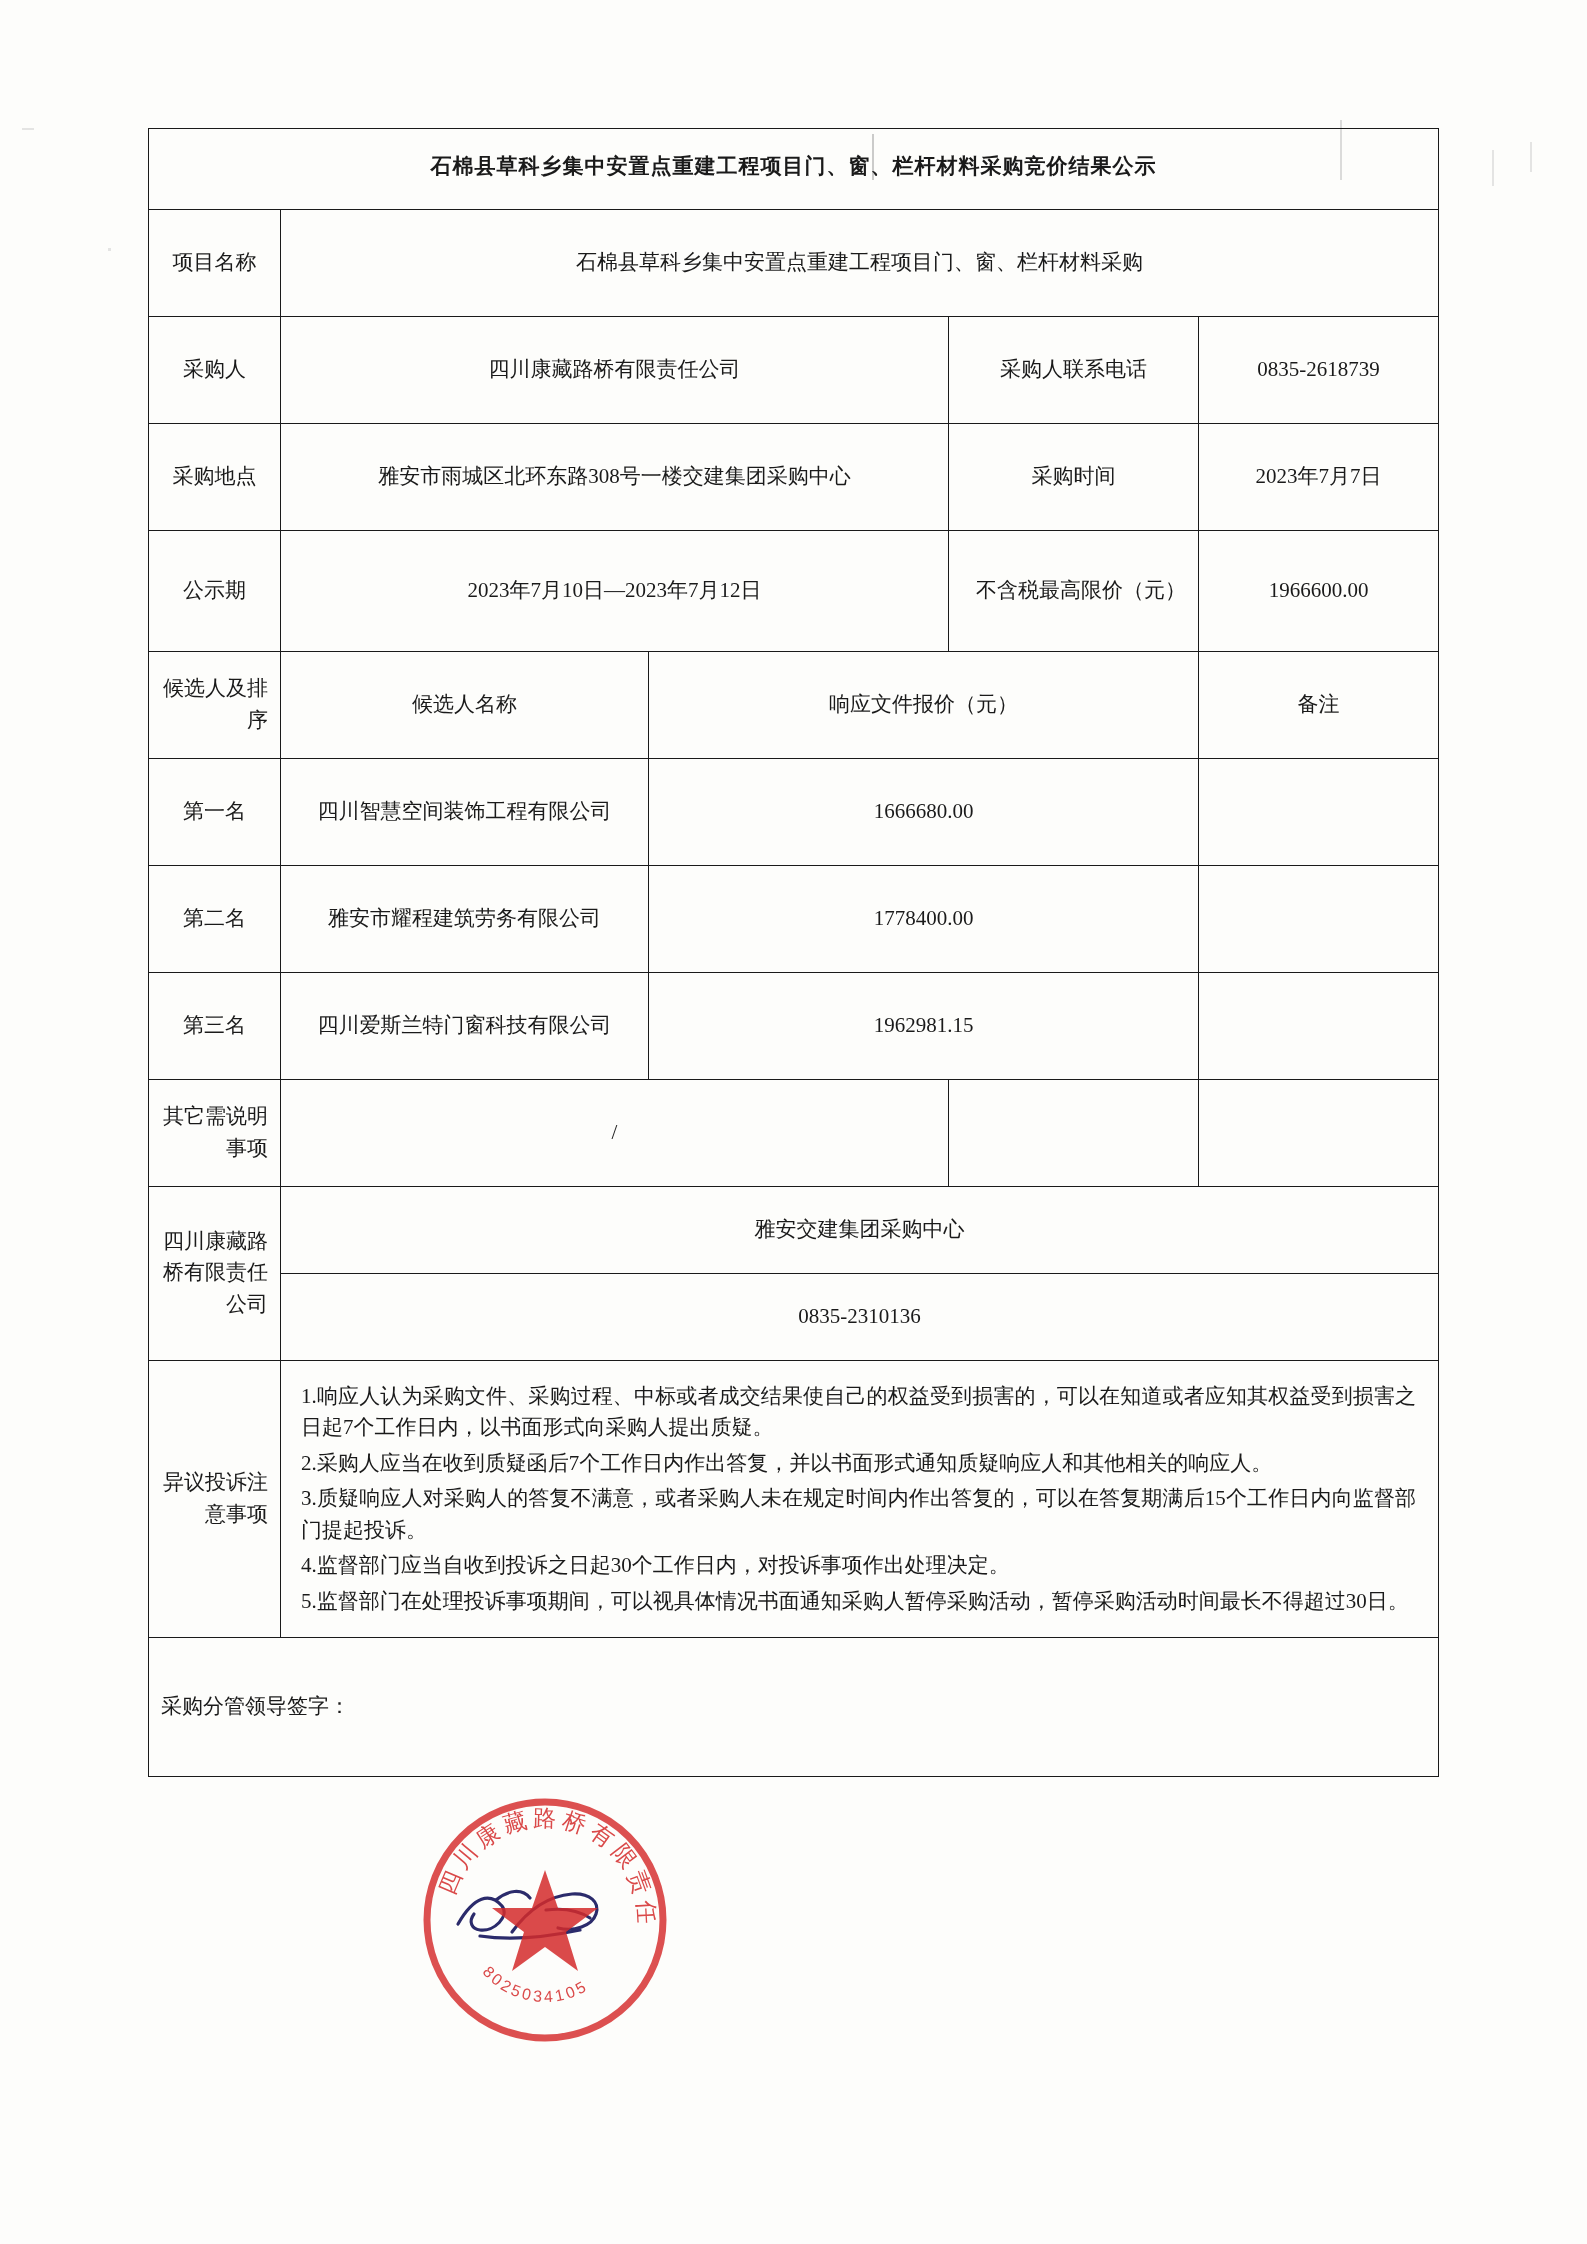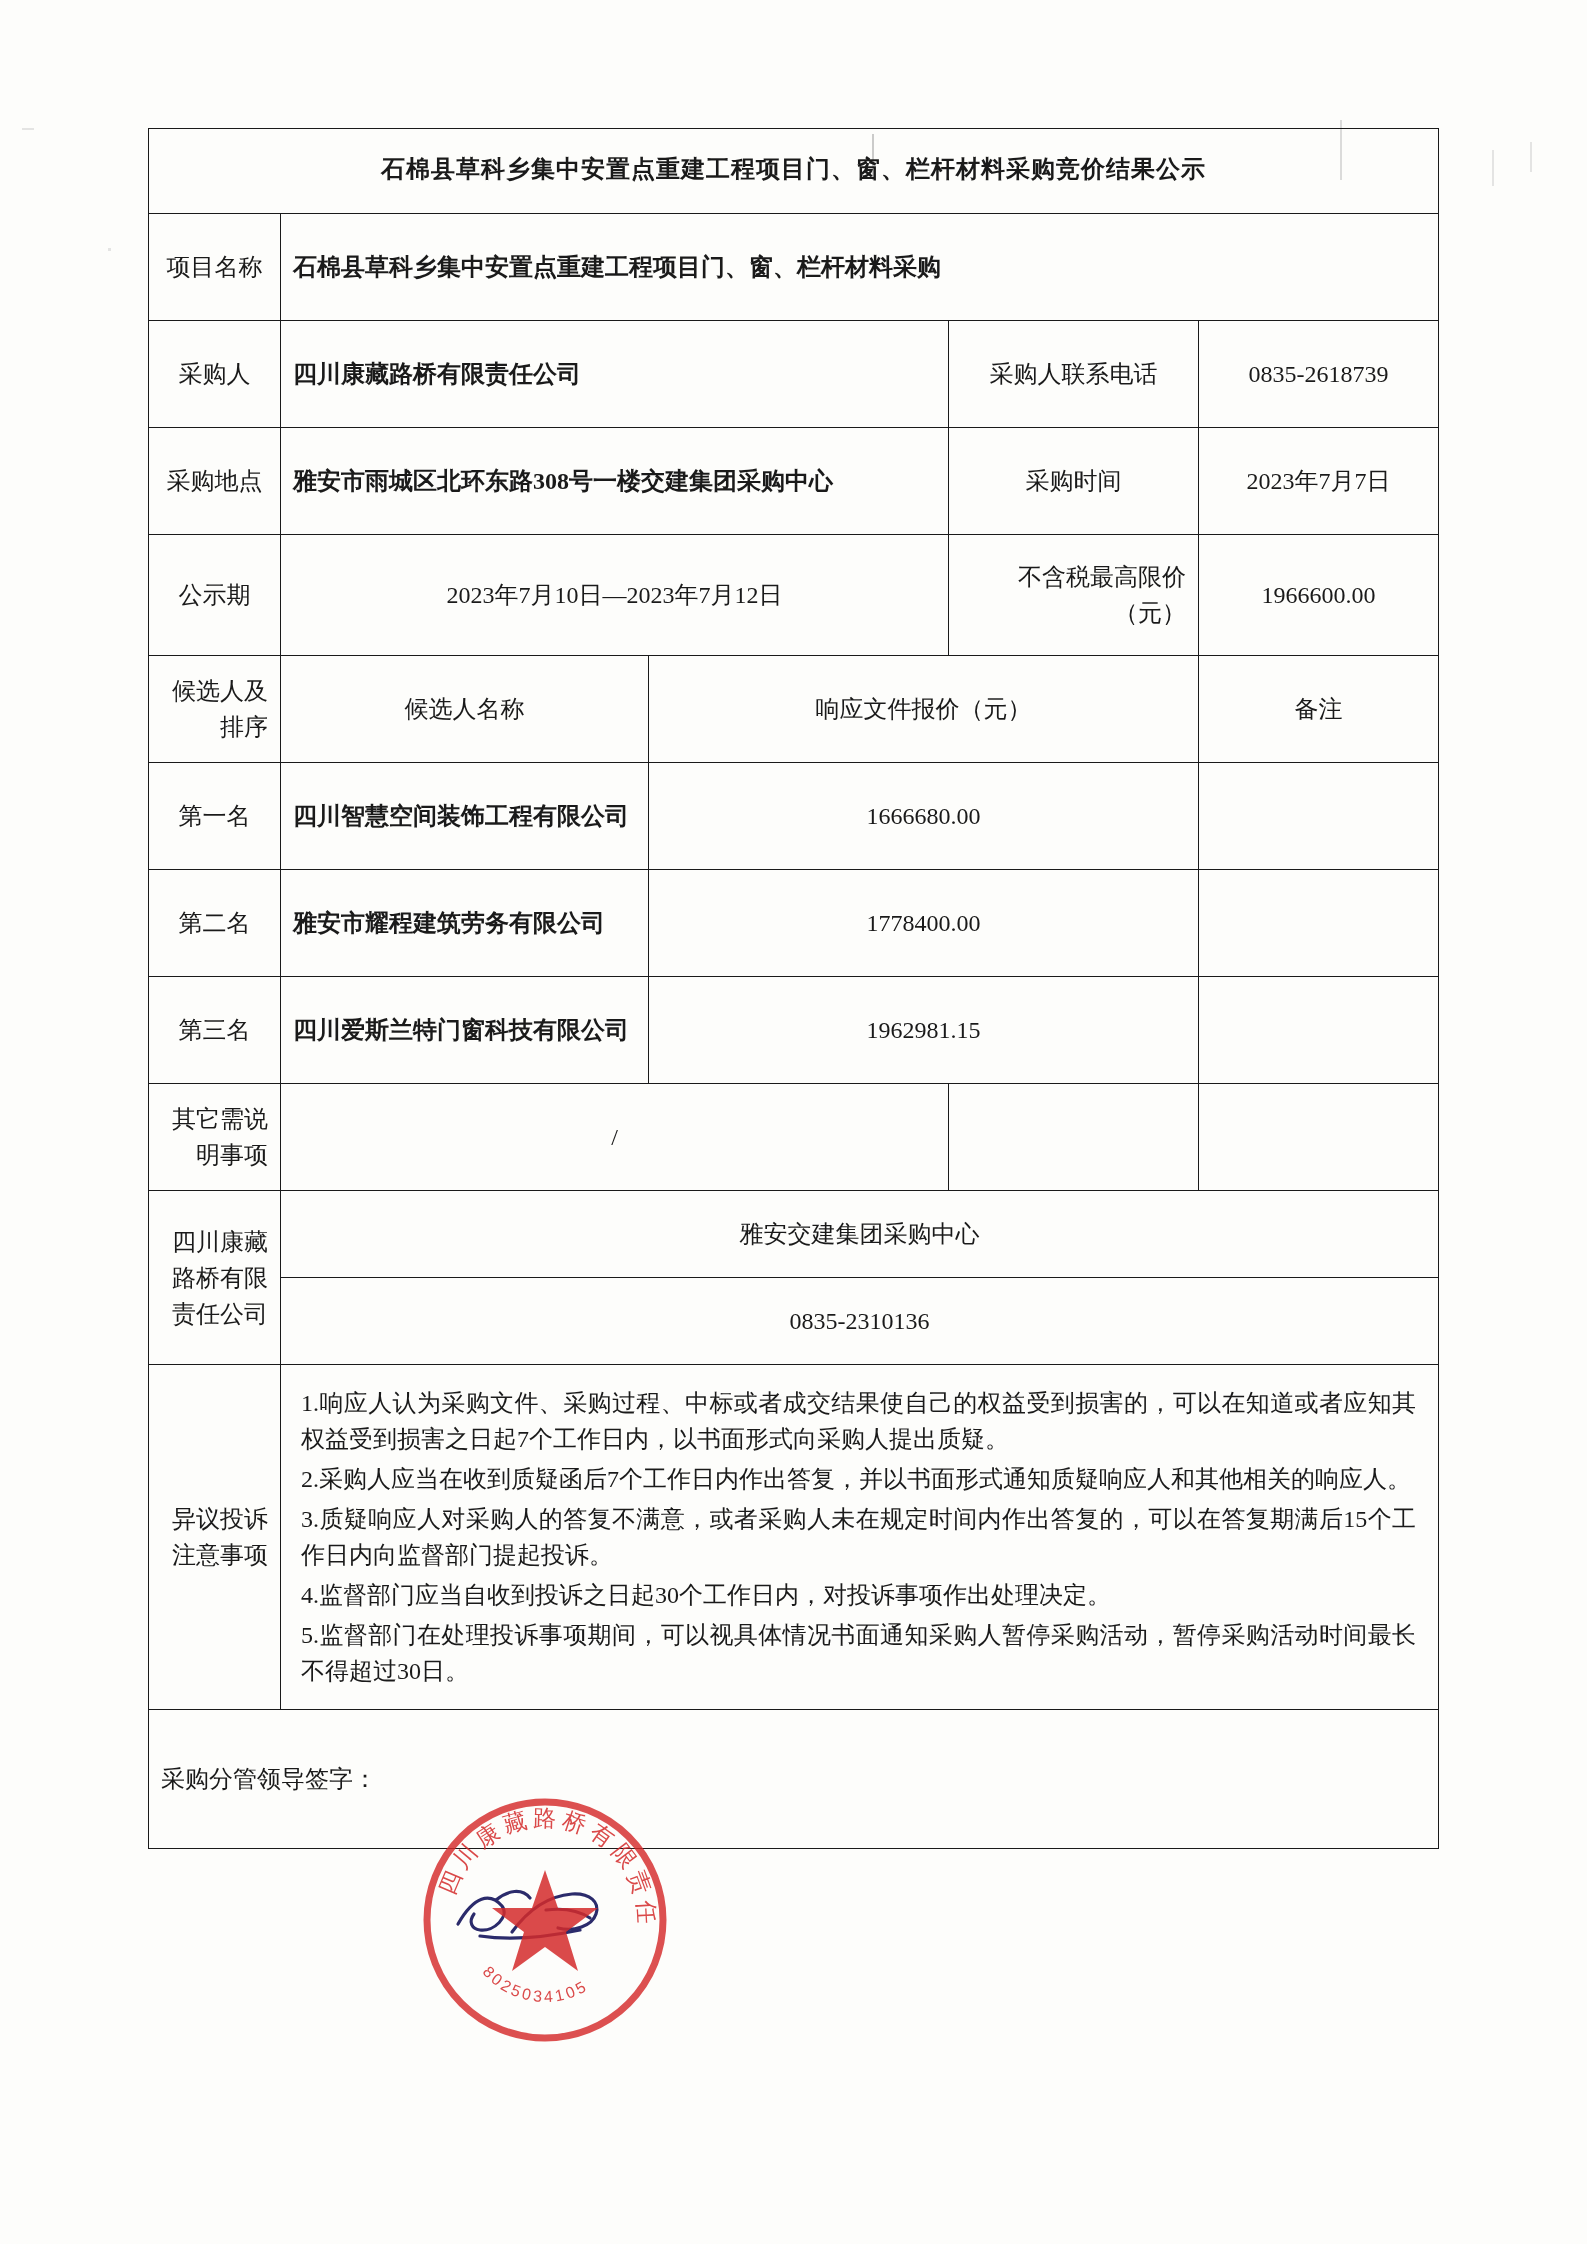--- a/index.html
+++ b/index.html
@@ -40,21 +40,21 @@
 
   table.main {
     width: 100%;
     border-collapse: collapse;
     table-layout: fixed;
   }
   table.main td {
     border: 1.6px solid #1a1a1a;
     padding: 10px 12px;
     vertical-align: middle;
-    font-size: 24px;
+    font-size: 21px;
     line-height: 1.5;
   }
 
   .title-cell {
     text-align: center;
     font-size: 30px;
     font-weight: bold;
     letter-spacing: 1px;
     padding: 22px 40px 26px 40px !important;
     line-height: 1.45;
@@ -64,21 +64,21 @@
     text-align: center;
     font-size: 21px;
     white-space: nowrap;
   }
   .lbl-2 {
     text-align: right;
     font-size: 21px;
     line-height: 1.55;
   }
   .ctr { text-align: center; }
-  .lft { text-align: left; font-weight: bold; }
+  .lft { text-align: center; }
 
   .tall { height: 86px; }
   .tall2 { height: 100px; }
 
   .notes {
     font-size: 21px;
     line-height: 1.62;
     text-align: justify;
     padding: 16px 18px 16px 16px !important;
   }

